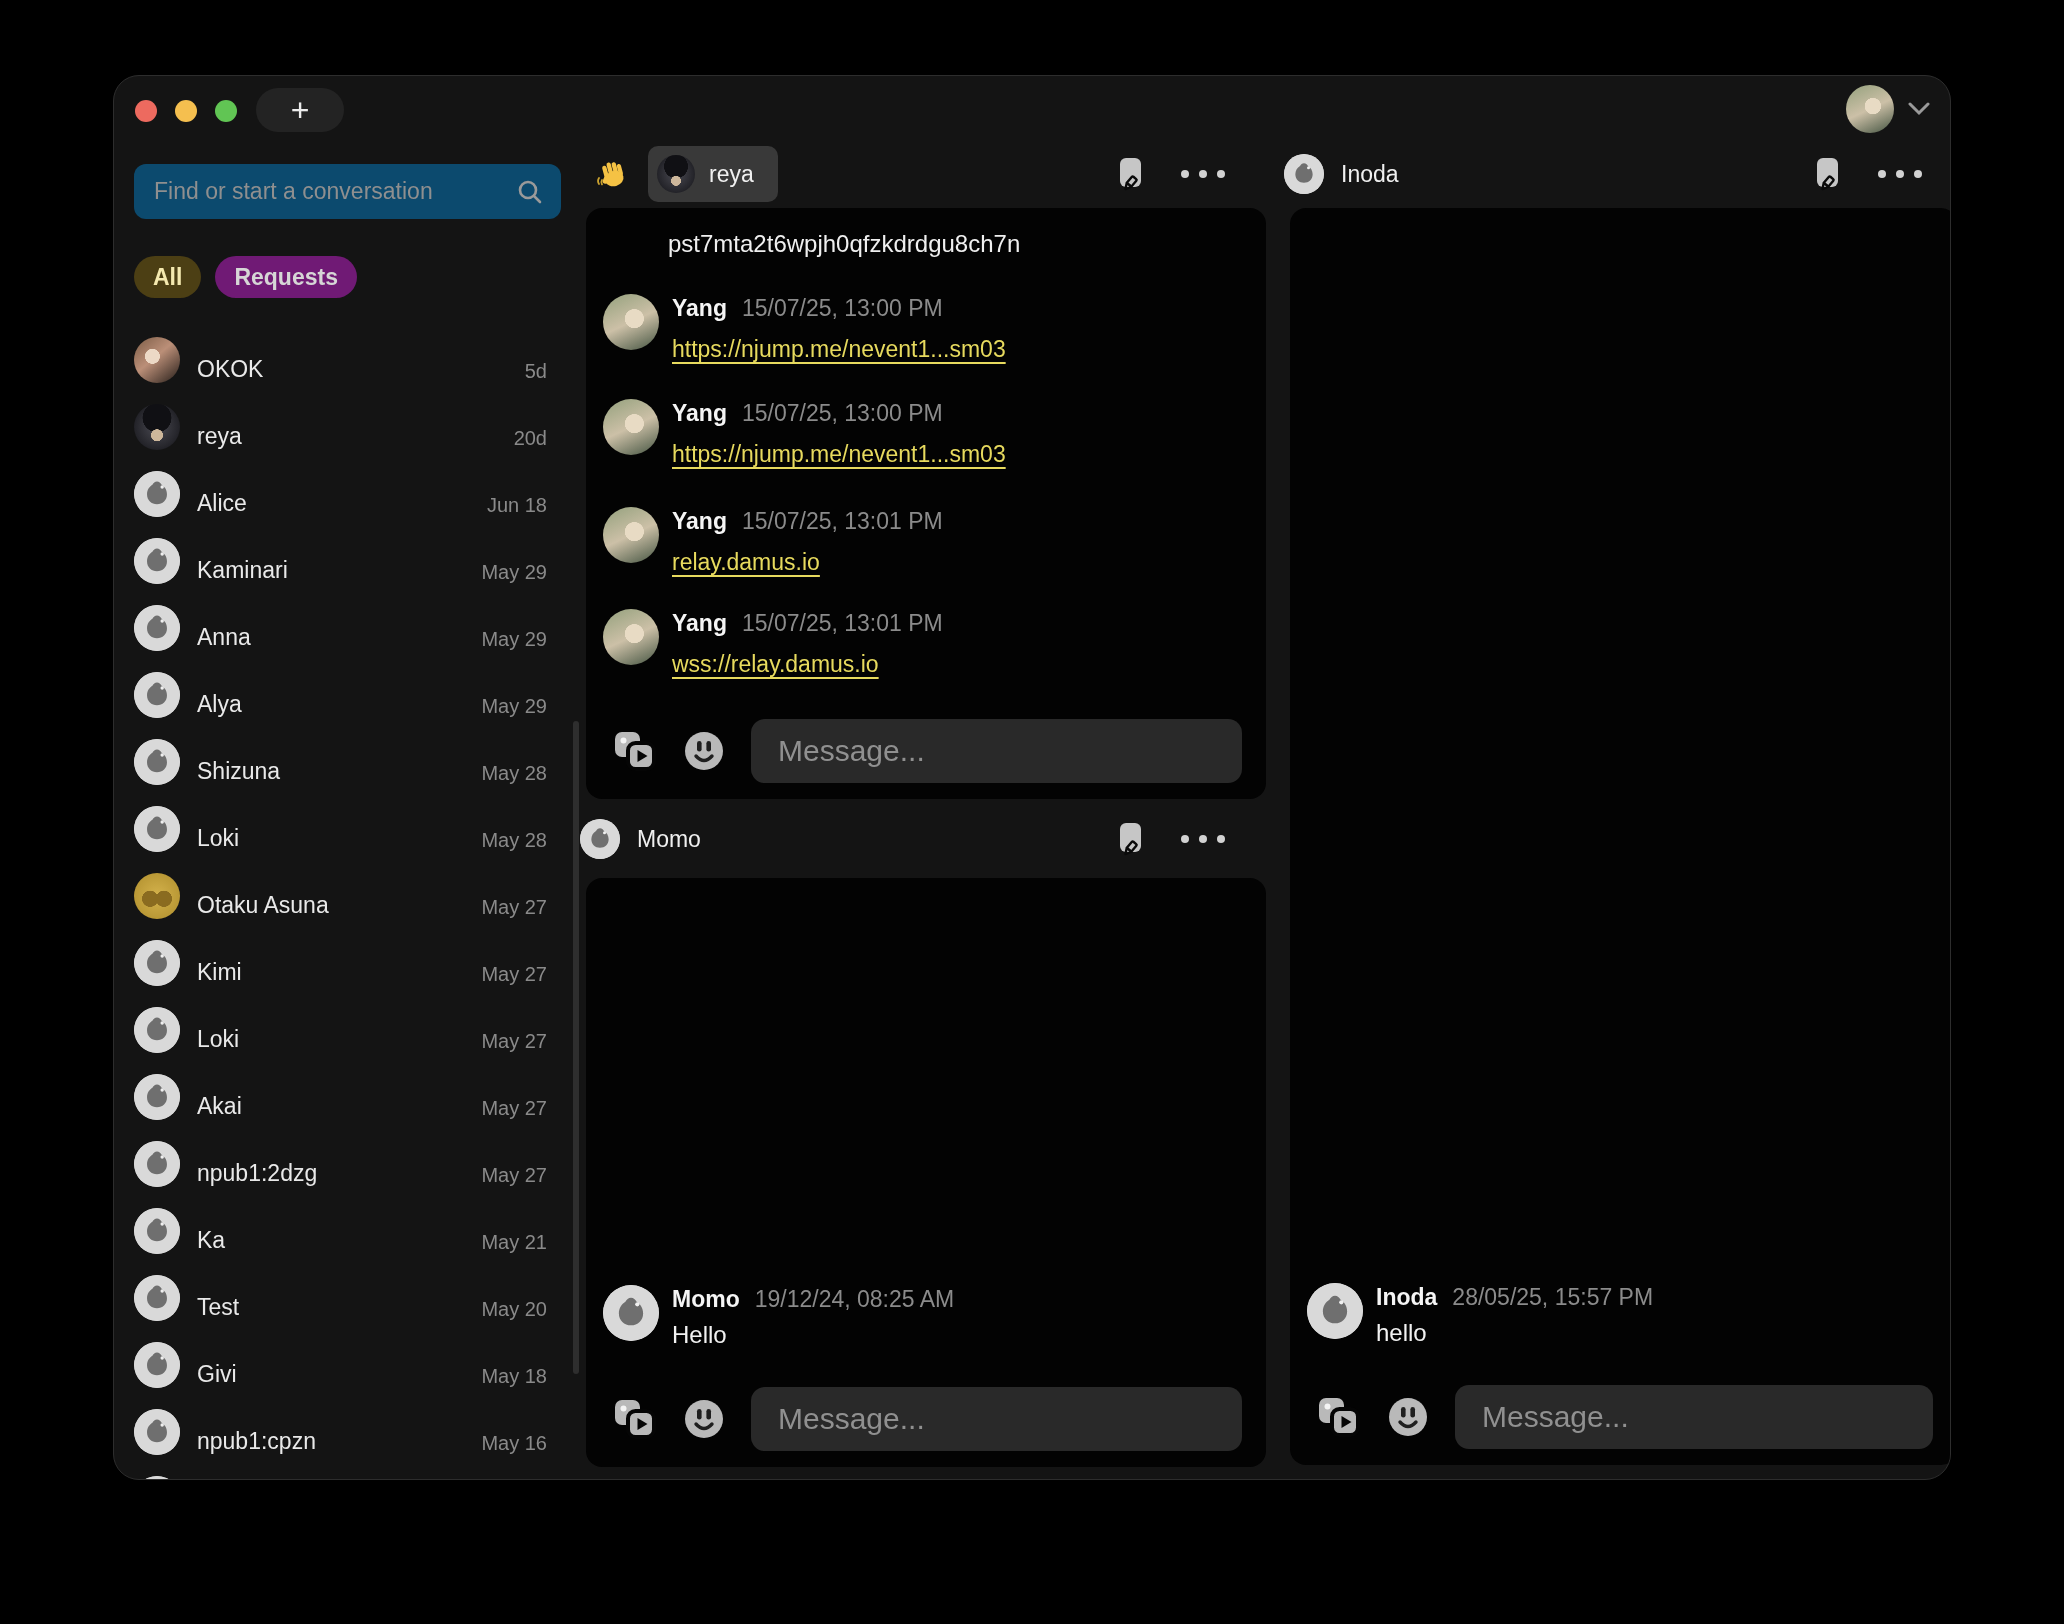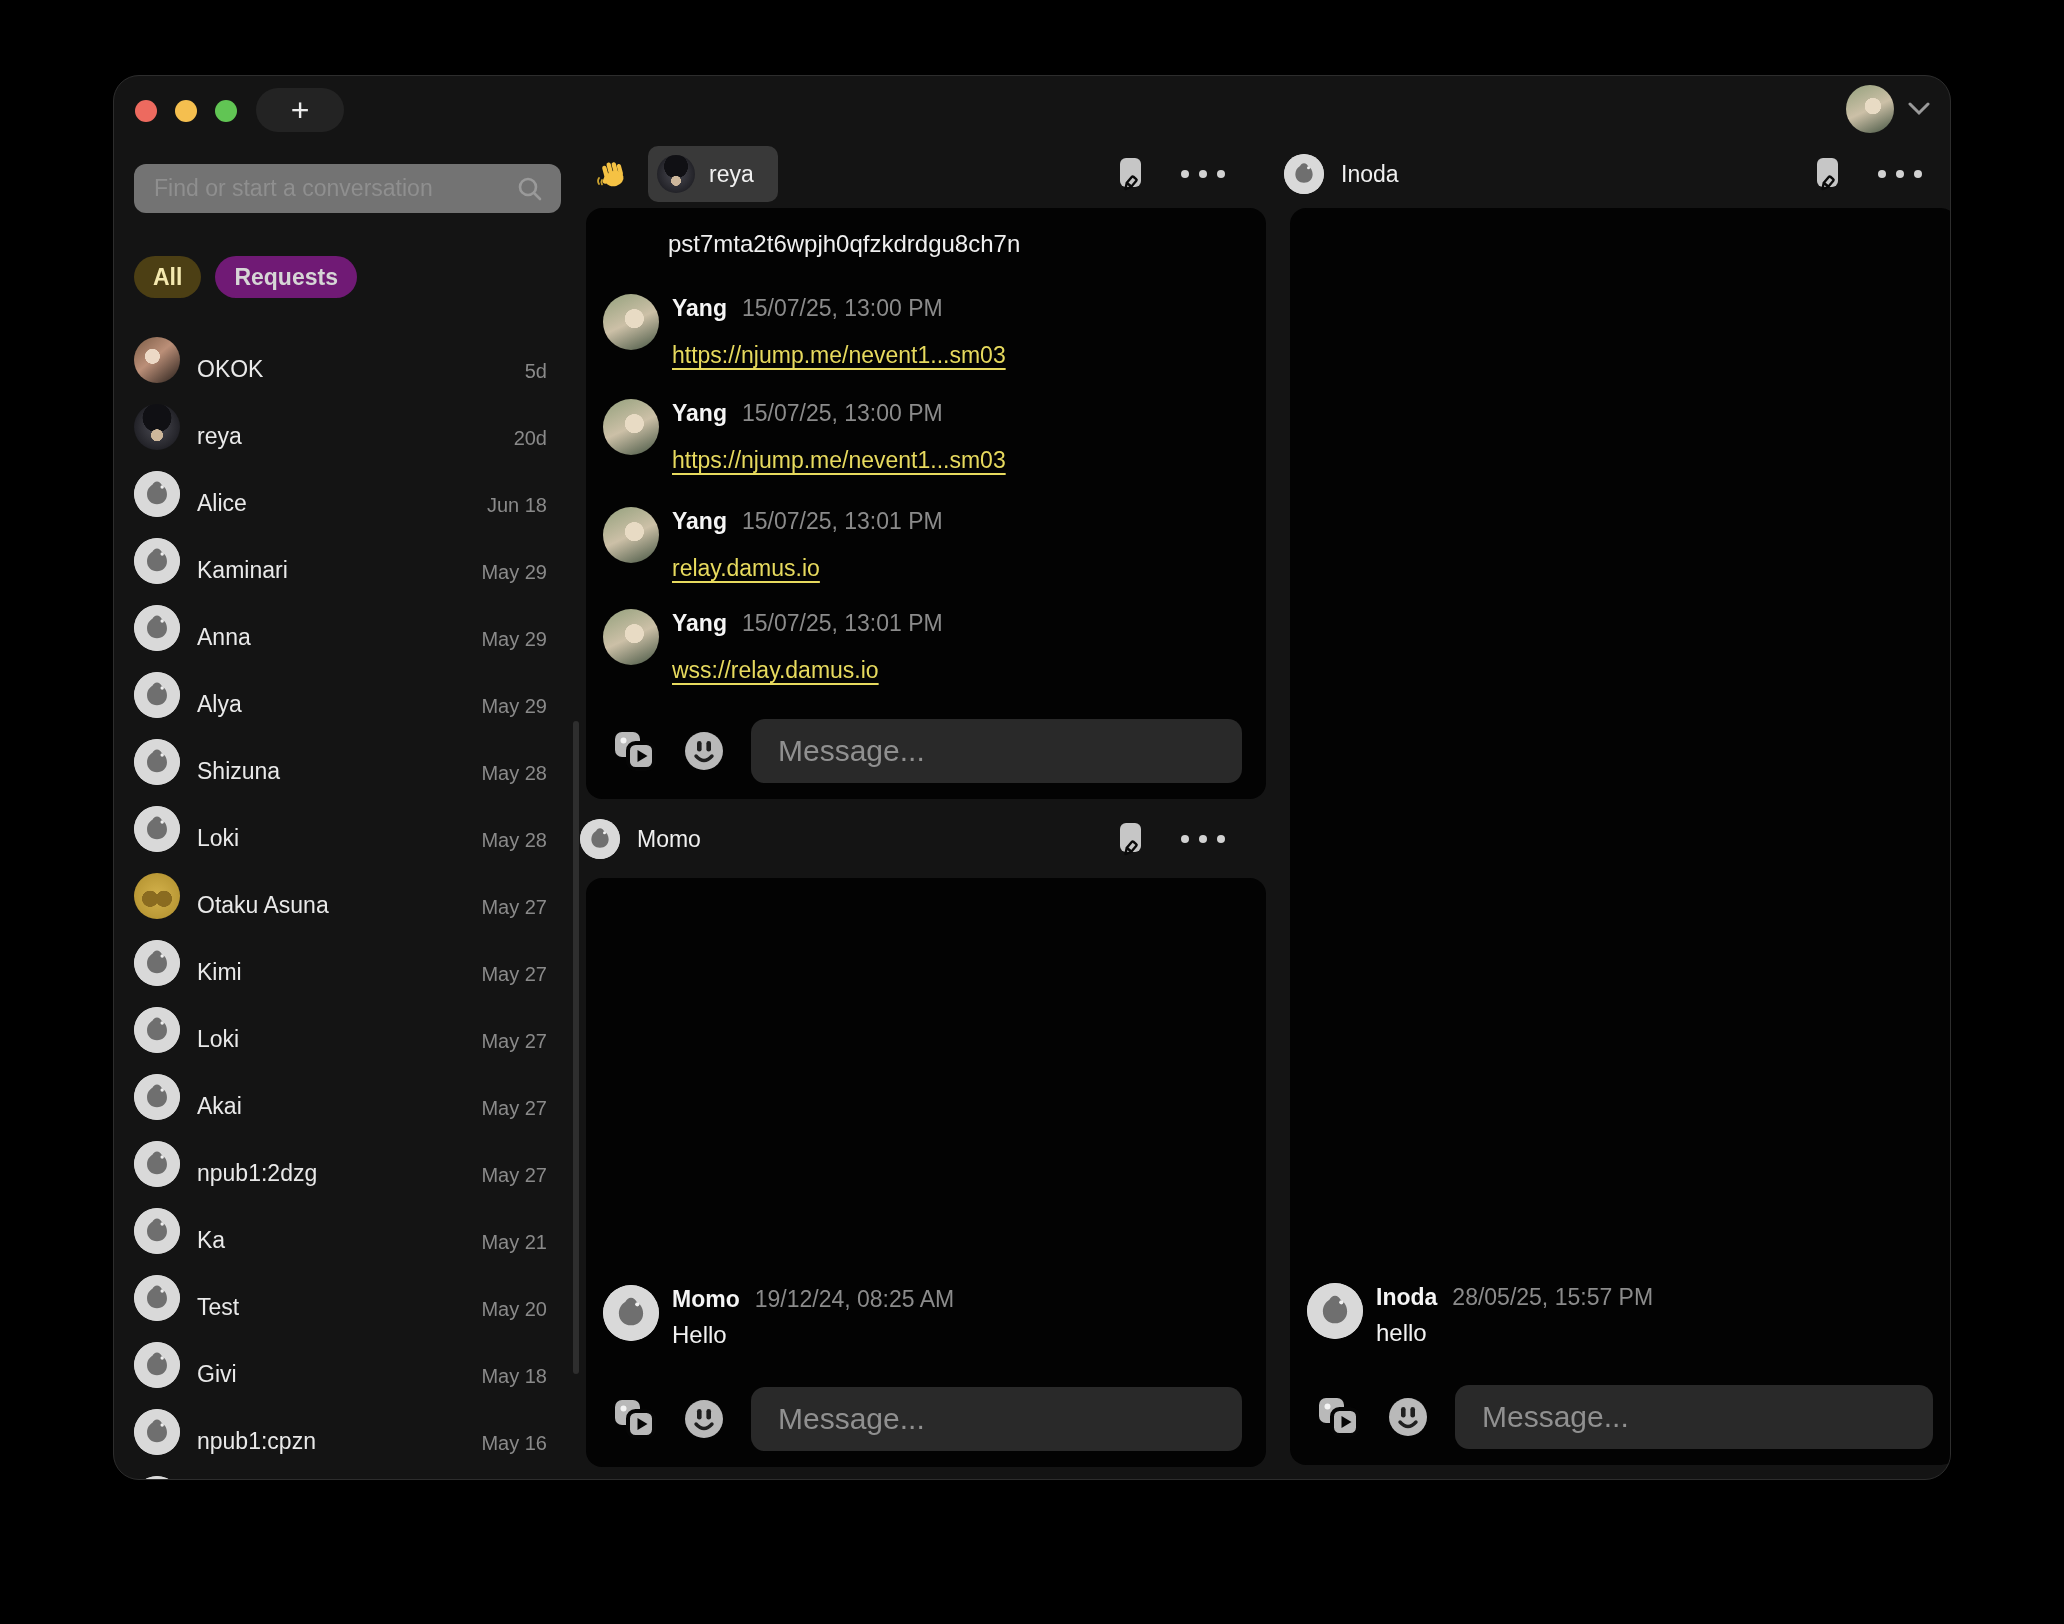--- a/index.html
+++ b/index.html
@@ -26,21 +26,21 @@
       radial-gradient(circle at 50% 30%,#101014 0 36%,rgba(0,0,0,0) 37%),
       radial-gradient(circle,#4a4a52,#1a1a1f 85%)}
   .avatar[data-avatar="yang"]{background:
       radial-gradient(circle at 56% 44%,#e8dbc4 0 21%,rgba(0,0,0,0) 22%),
       linear-gradient(155deg,#93a07c,#ccc0a7 50%,#4e5c49 96%)}
   .avatar[data-avatar="otaku"]{background:
       radial-gradient(circle at 35% 56%,#8a6b20 0 20%,rgba(0,0,0,0) 21%),
       radial-gradient(circle at 65% 56%,#8a6b20 0 20%,rgba(0,0,0,0) 21%),
       radial-gradient(circle,#d4b24c,#b2912f 90%)}
   
-  .search{position:absolute;left:20px;top:88px;width:427px;height:49px;background:#737373;
+  .search{position:absolute;left:20px;top:88px;width:427px;height:55px;background:#0c4a6e;
           border-radius:12px;display:flex;align-items:center;padding:0 18px;box-sizing:border-box;gap:10px}
   .search input{flex:1;background:transparent;border:0;outline:0;color:#ddd;font-size:23px;
                 font-family:inherit;min-width:0}
   .search input::placeholder{color:#8f8f8f}
   .filters{position:absolute;left:20px;top:180px;display:flex;gap:14px}
   .pill{height:42px;border-radius:21px;display:flex;align-items:center;padding:0 19px;
         font-size:23px;font-weight:bold}
   .pill.all{background:#4c3f14;color:#f4e9af}
   .pill.req{background:#701a75;color:#d6d6d6}
   .convlist{position:absolute;left:20px;top:240px;width:427px;height:1164px;overflow:hidden}
@@ -62,21 +62,21 @@
   .hdr-av{width:40px;height:40px}
   .container{position:absolute;left:12px;background:#030303;border-radius:16px;overflow:hidden}
   
   .scrollback{position:absolute;left:82px;top:-42px;line-height:52px;font-size:24px;
               color:#efefef;white-space:nowrap}
   .msg{position:absolute;left:17px;display:flex;gap:13px}
   .msg .avatar{width:56px;height:56px;margin-top:2px}
   .mhead{height:32px;display:flex;align-items:center}
   .mname{font-size:23px;font-weight:bold;color:#f5f5f5}
   .mtime{font-size:23px;color:#8b8b8b;margin-left:15px}
-  .mlink{margin-top:14px;height:34px;display:flex;align-items:center;font-size:23px;
+  .mlink{margin-top:8px;height:34px;display:flex;align-items:center;font-size:23px;
          color:#e7da5e;text-decoration:underline;text-underline-offset:5px}
   .mtext{height:40px;display:flex;align-items:center;font-size:24px;color:#f2f2f2}
   
   .composer{position:absolute;left:27px;right:24px;bottom:16px;height:64px;
             display:flex;align-items:center;gap:27px}
   .icon-btn{flex:none;display:flex;align-items:center;justify-content:center}
   .msgbox{flex:1;height:64px;background:#292929;border-radius:14px;display:flex;
           align-items:center;padding:0 25px;box-sizing:border-box}
   .msgbox input{flex:1;background:transparent;border:0;outline:0;color:#ddd;
                 font-size:30px;font-family:inherit;min-width:0}

